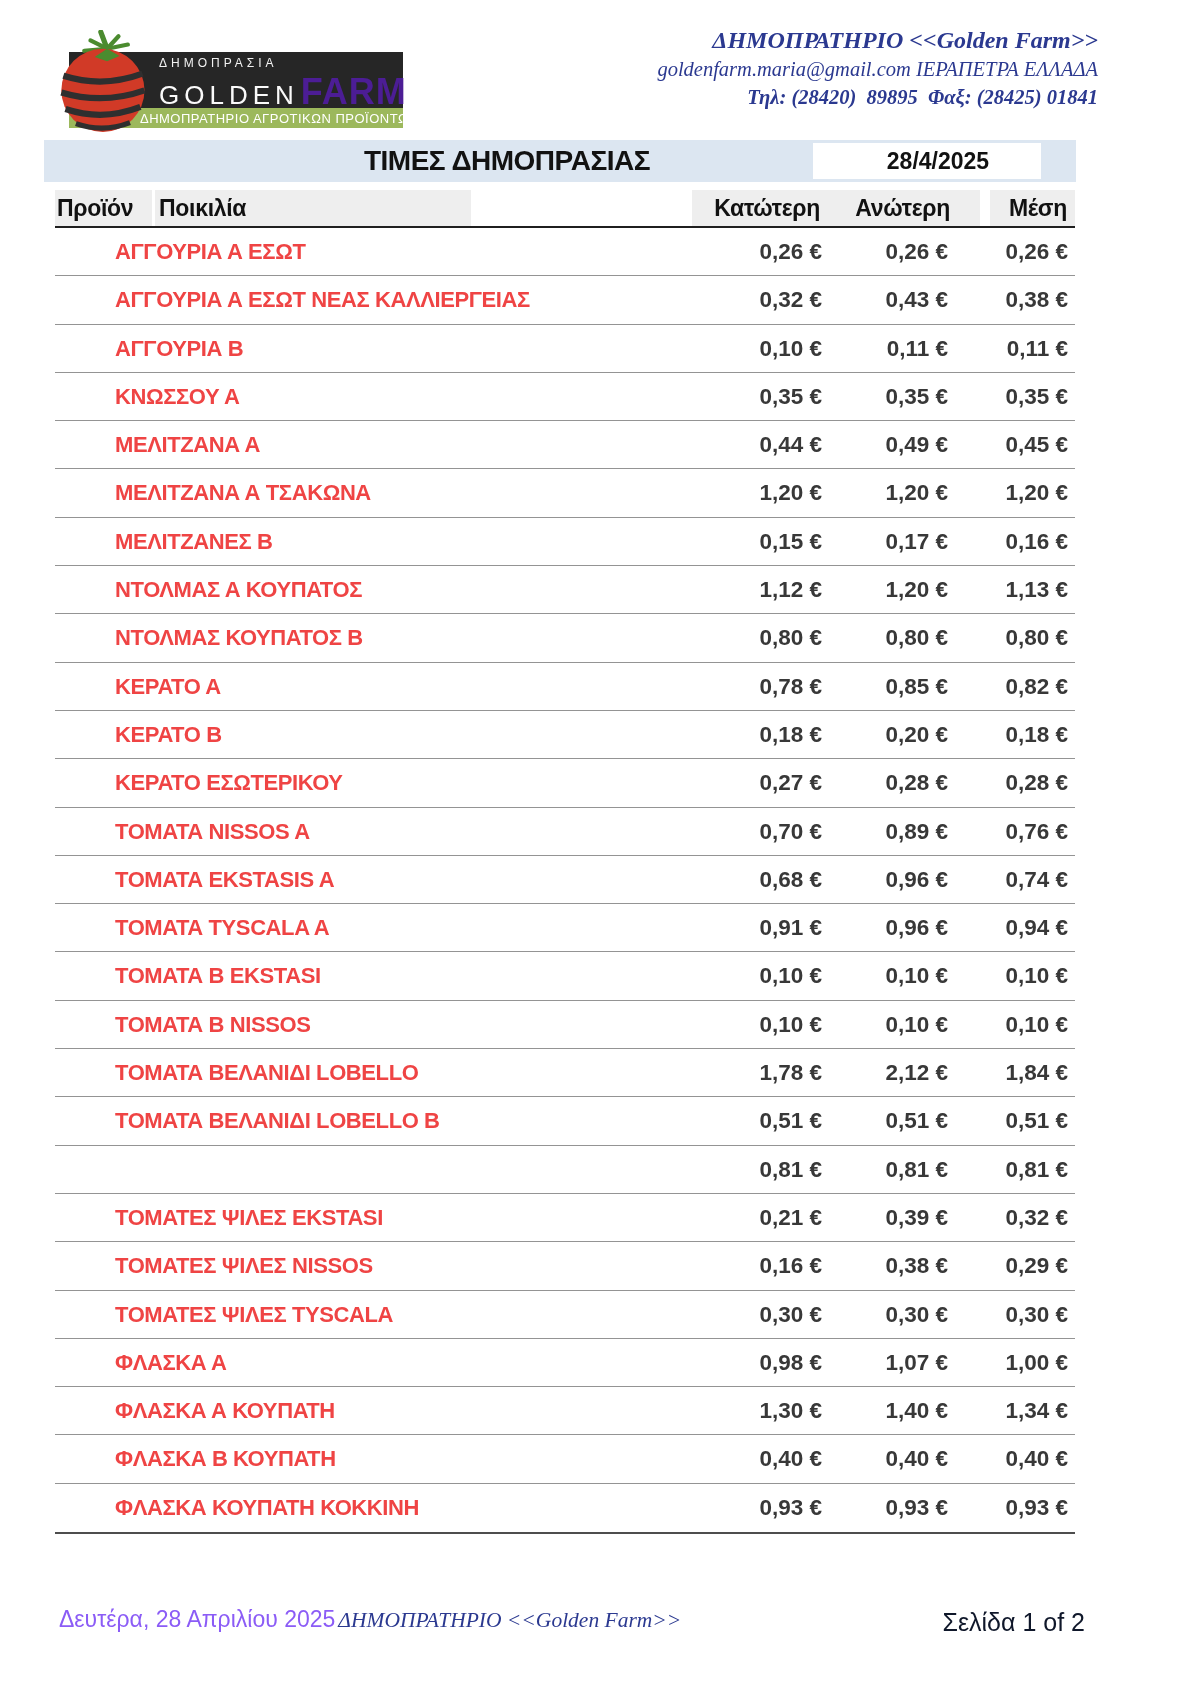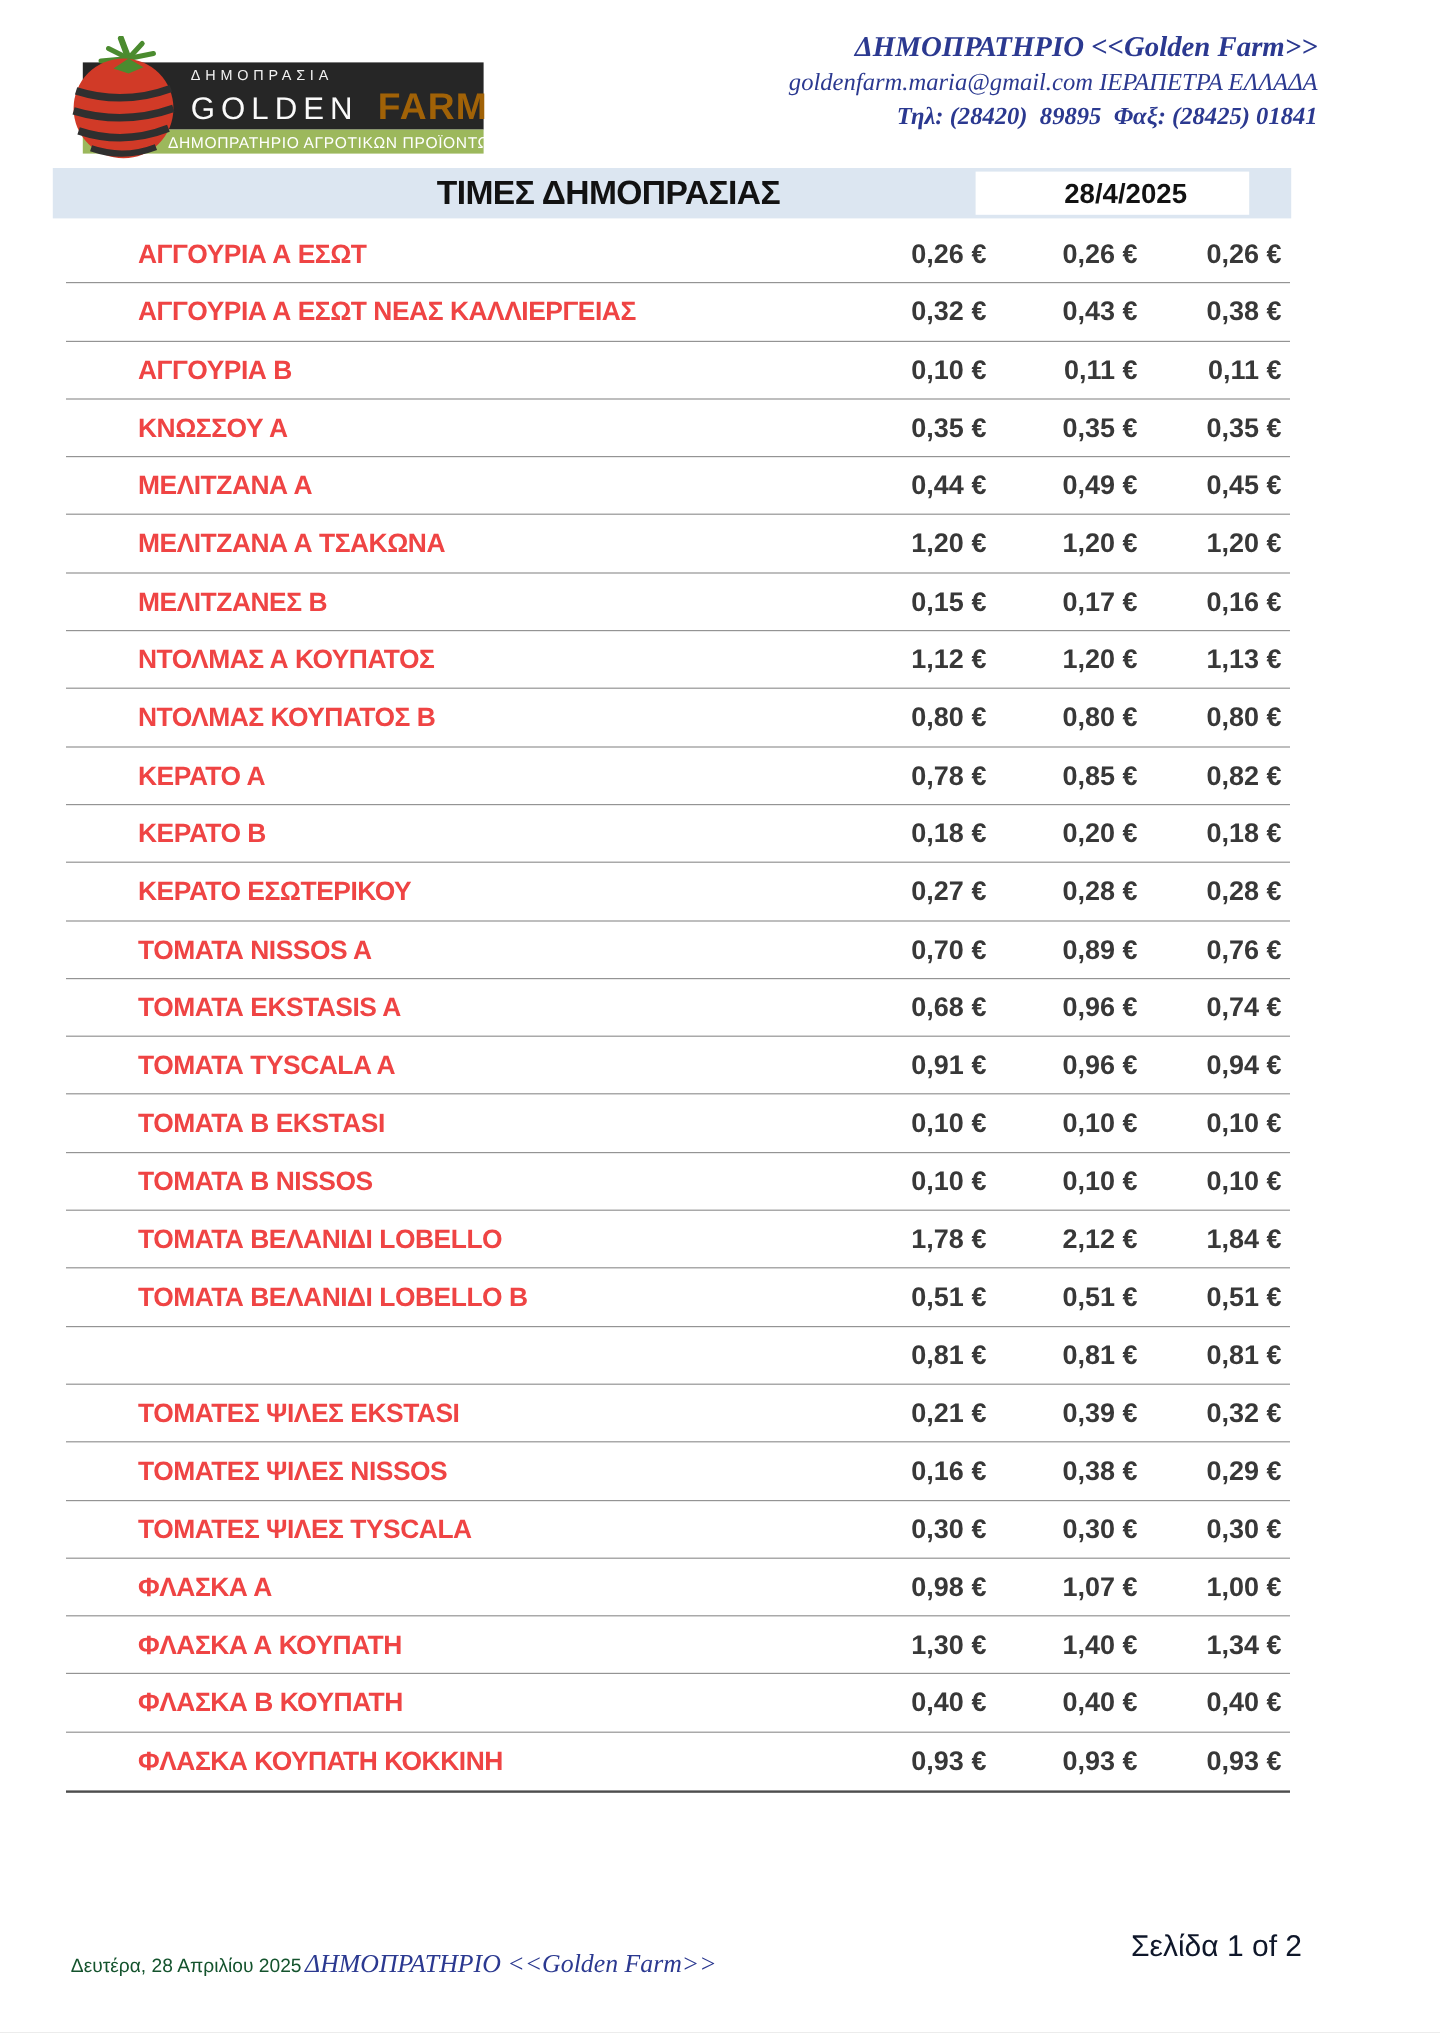--- a/index.html
+++ b/index.html
@@ -12,21 +12,21 @@
   
   .logo{position:absolute;left:55px;top:34px;width:348px;height:96px;}
   .logo-panel{position:absolute;left:14px;top:18px;width:334px;height:56px;background:var(--panel-black);}
   .logo-band{position:absolute;left:14px;top:74px;width:334px;height:20px;background:var(--band-green);
              display:flex;align-items:center;justify-content:center;padding-left:86px;
              color:#fff;font-size:13px;letter-spacing:.5px;white-space:nowrap;}
   .logo-text{position:absolute;left:104px;top:22px;width:240px;color:#fff;}
   .logo-small{font-size:12px;letter-spacing:4px;color:#f2f2f2;}
   .logo-brandrow{display:flex;align-items:baseline;margin-top:1px;white-space:nowrap;}
   .logo-golden{font-size:26px;font-weight:400;letter-spacing:5px;color:#fafafa;}
-  .logo-farm{font-size:31px;font-weight:800;letter-spacing:1px;color:#a16207;margin-left:16px;}
+  .logo-farm{font-size:36px;font-weight:800;letter-spacing:1px;color:#4c1d95;margin-left:2px;}
   .tomato{position:absolute;left:-4px;top:-4px;width:108px;height:104px;z-index:2;}
 
   
   .letterhead{position:absolute;right:102px;top:26px;width:720px;text-align:right;
               font-family:"Liberation Serif",serif;font-style:italic;color:var(--accent-blue);}
   .lh1{font-size:24px;font-weight:700;line-height:29px;}
   .lh2,.lh3,.lh4{font-size:20.5px;line-height:28px;}
   .lh4{white-space:pre;font-weight:bold;}
 
   
@@ -59,21 +59,21 @@
   .cell-name{position:absolute;left:60px;top:0;line-height:48px;font-size:22px;font-weight:700;
              letter-spacing:-.4px;color:#ef4444;white-space:nowrap;}
   .v{position:absolute;top:0;line-height:48px;font-size:22.5px;font-weight:700;color:#383838;white-space:nowrap;}
   .v.low{right:253px;}
   .v.high{right:127px;}
   .v.avg{right:7px;}
 
   
   .footer{position:absolute;left:55px;top:1602px;width:1030px;height:40px;}
   .footer-left{position:absolute;left:4px;top:0;display:flex;align-items:baseline;white-space:nowrap;}
-  .footer-date{font-size:16px;color:#14532d;line-height:34px;margin-top:20px;}
+  .footer-date{font-size:23px;color:#8b5cf6;line-height:34px;}
   .footer-org{font-family:"Liberation Serif",serif;font-style:italic;font-size:21.5px;
               color:var(--accent-blue);margin-left:3px;line-height:34px;}
   .footer-page{position:absolute;right:0;top:6px;font-size:25px;color:#0f172a;}
 </style>
 </head>
 <body>
 
 <div class="page">
 
   <div class="logo">
@@ -106,20 +106,31 @@
     <div class="lh3">goldenfarm.maria@gmail.com ΙΕΡΑΠΕΤΡΑ ΕΛΛΑΔΑ</div>
     <div class="lh4">Τηλ: (28420)  89895  Φαξ: (28425) 01841</div>
   </div>
 
   <div class="title-bar">
     <div class="title-text">ΤΙΜΕΣ ΔΗΜΟΠΡΑΣΙΑΣ</div>
     <div class="date-box">28/4/2025</div>
   </div>
 
   <div class="price-table">
+    <div class="thead">
+      <div class="hslab slab-product"></div>
+      <div class="hslab slab-variety"></div>
+      <div class="hslab slab-minmax"></div>
+      <div class="hslab slab-avg"></div>
+      <span class="htext h-product">Προϊόν</span>
+      <span class="htext h-variety">Ποικιλία</span>
+      <span class="htext h-low">Κατώτερη</span>
+      <span class="htext h-high">Ανώτερη</span>
+      <span class="htext h-avg">Μέση</span>
+    </div>
     <div class="tbody">
         <div class="row">
           <span class="cell-name">ΑΓΓΟΥΡΙΑ Α ΕΣΩΤ</span>
           <span class="v low">0,26 €</span>
           <span class="v high">0,26 €</span>
           <span class="v avg">0,26 €</span>
         </div>
         <div class="row">
           <span class="cell-name">ΑΓΓΟΥΡΙΑ Α ΕΣΩΤ ΝΕΑΣ ΚΑΛΛΙΕΡΓΕΙΑΣ</span>
           <span class="v low">0,32 €</span>

